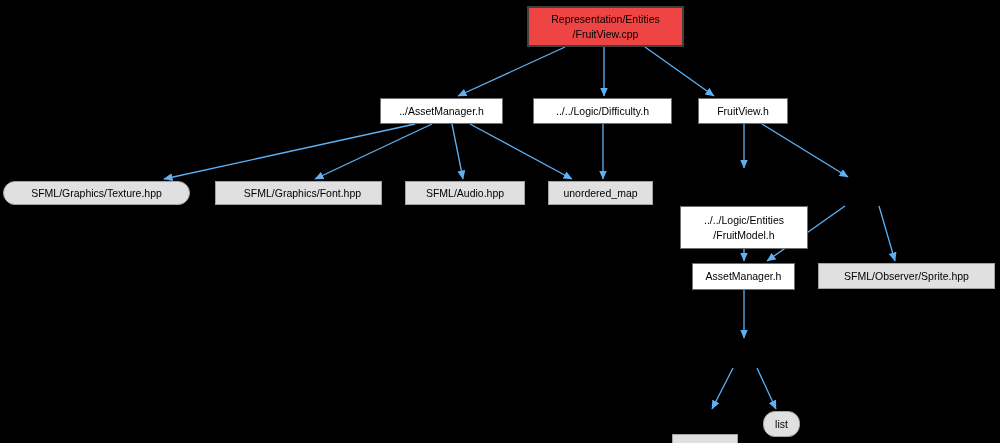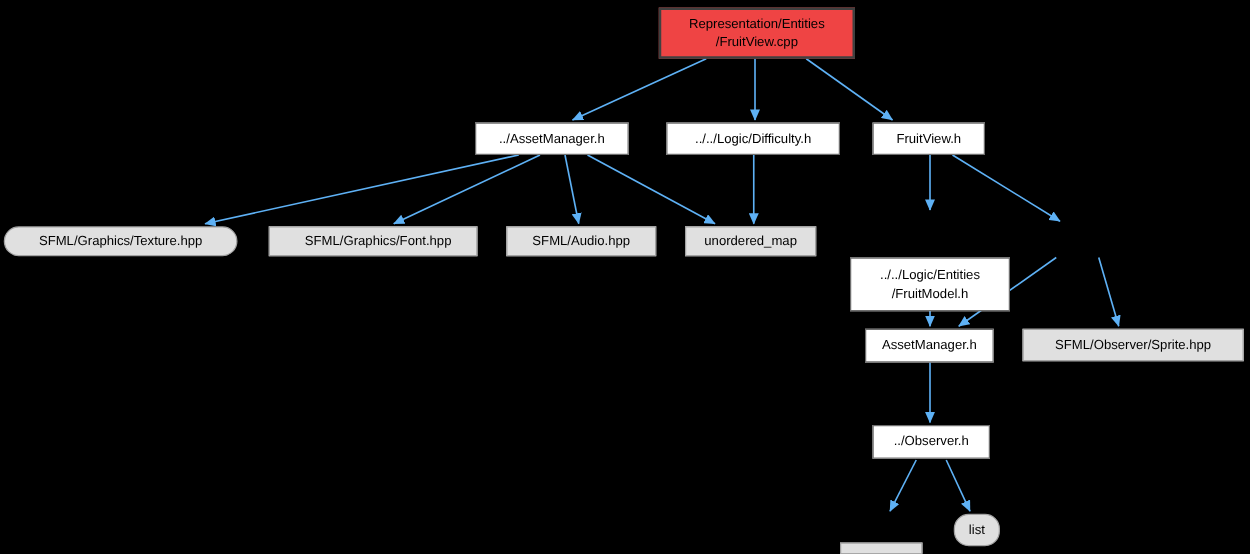--- a/index.html
+++ b/index.html
@@ -92,18 +92,17 @@
   <div class="node leaf" style="left:3px;   top:181px; width:187px; height:24px;border-radius:12px;">SFML/Graphics/Texture.hpp</div>
   <div class="node leaf" style="left:215px; top:181px; width:167px; height:24px;padding-left:12px;">SFML/Graphics/Font.hpp</div>
   <div class="node leaf" style="left:405px; top:181px; width:120px; height:24px;">SFML/Audio.hpp</div>
   <div class="node leaf" style="left:548px; top:181px; width:105px; height:24px;">unordered_map</div>
   <div class="node link" style="left:680px; top:170px; width:128px; height:43px;margin-top:36px;">../../Logic/Entities
 /FruitModel.h</div>
 
   <div class="node link" style="left:692px; top:263px; width:103px; height:27px;">AssetManager.h</div>
   <div class="node leaf" style="left:818px; top:263px; width:177px; height:26px;">SFML/Observer/Sprite.hpp</div>
 
-  <div class="node link" style="left:698px; top:340px; width:94px;  height:27px;">../Observer.h</div>
 
   <div class="node leaf" style="left:672px; top:434px; width:66px;  height:26px;">memory</div>
   <div class="node leaf" style="left:763px; top:411px; width:37px;  height:26px;border-radius:12px;">list</div>
 
 </div>
 
 </body></html>

